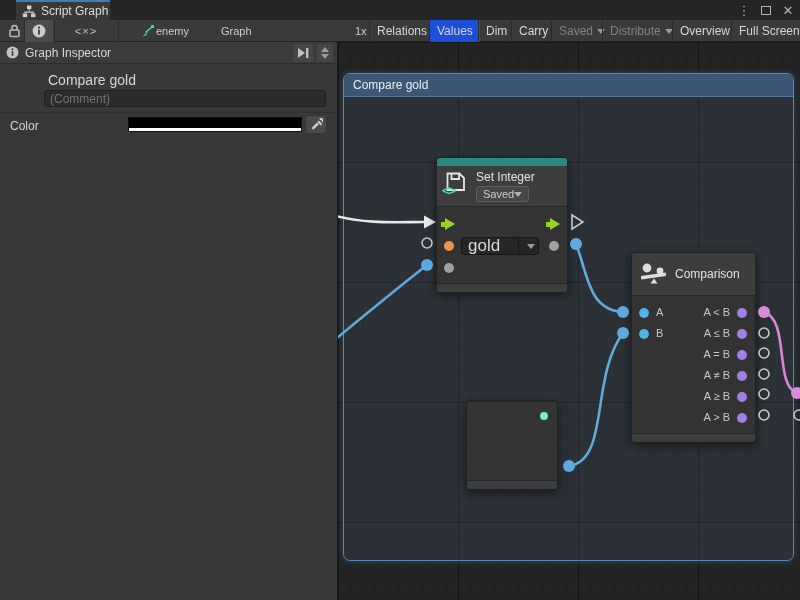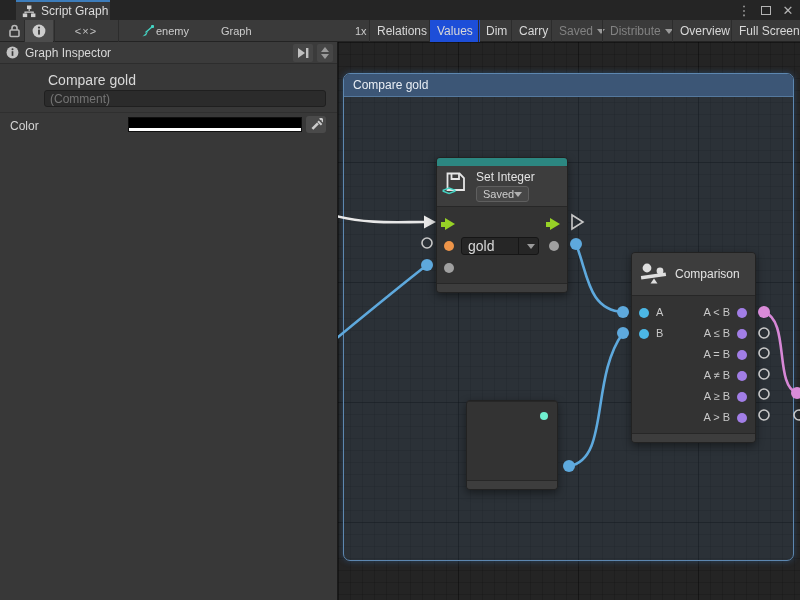--- a/index.html
+++ b/index.html
@@ -80,21 +80,21 @@
   .node-body { border-top:1px solid #272727; }
 
   .pill { display:inline-flex; align-items:center; background:#474747; border:1px solid #5f5f5f;
     border-radius:3px; padding:1px 6px; font-size:11px; color:#cecece; }
   .pill .caret-down { border-top-color:#b0b0b0; margin-left:0; }
 
   .port-dot { position:absolute; border-radius:50%; }
   .port-label { position:absolute; font-size:11px; color:#c8c8c8; white-space:nowrap; }
 
   .dropdown { position:absolute; height:18px; background:#262626; border:1px solid #161616; border-radius:3px;
-    display:flex; align-items:center; font-size:14px; color:#d8d8d8; }
+    display:flex; align-items:center; font-size:17px; color:#d8d8d8; }
   .dropdown .dd-text { padding:0 6px; flex:1; }
   .dropdown .dd-arrow { width:20px; height:100%; border-left:1px solid #161616; display:flex; align-items:center; justify-content:center; }
 
   .value-box { position:absolute; background:#262626; border:1px solid #6a6a6a; border-radius:2px;
     font-size:12px; color:#e8e8e8; text-align:center; }
 
   .flow-arrow { position:absolute; width:0; height:0; border-top:6px solid transparent;
     border-bottom:6px solid transparent; border-left:10px solid #97d226; }
   .flow-arrow::before { content:""; position:absolute; left:-14px; top:-2.5px; width:5px; height:5px; background:#97d226; }
 </style>

